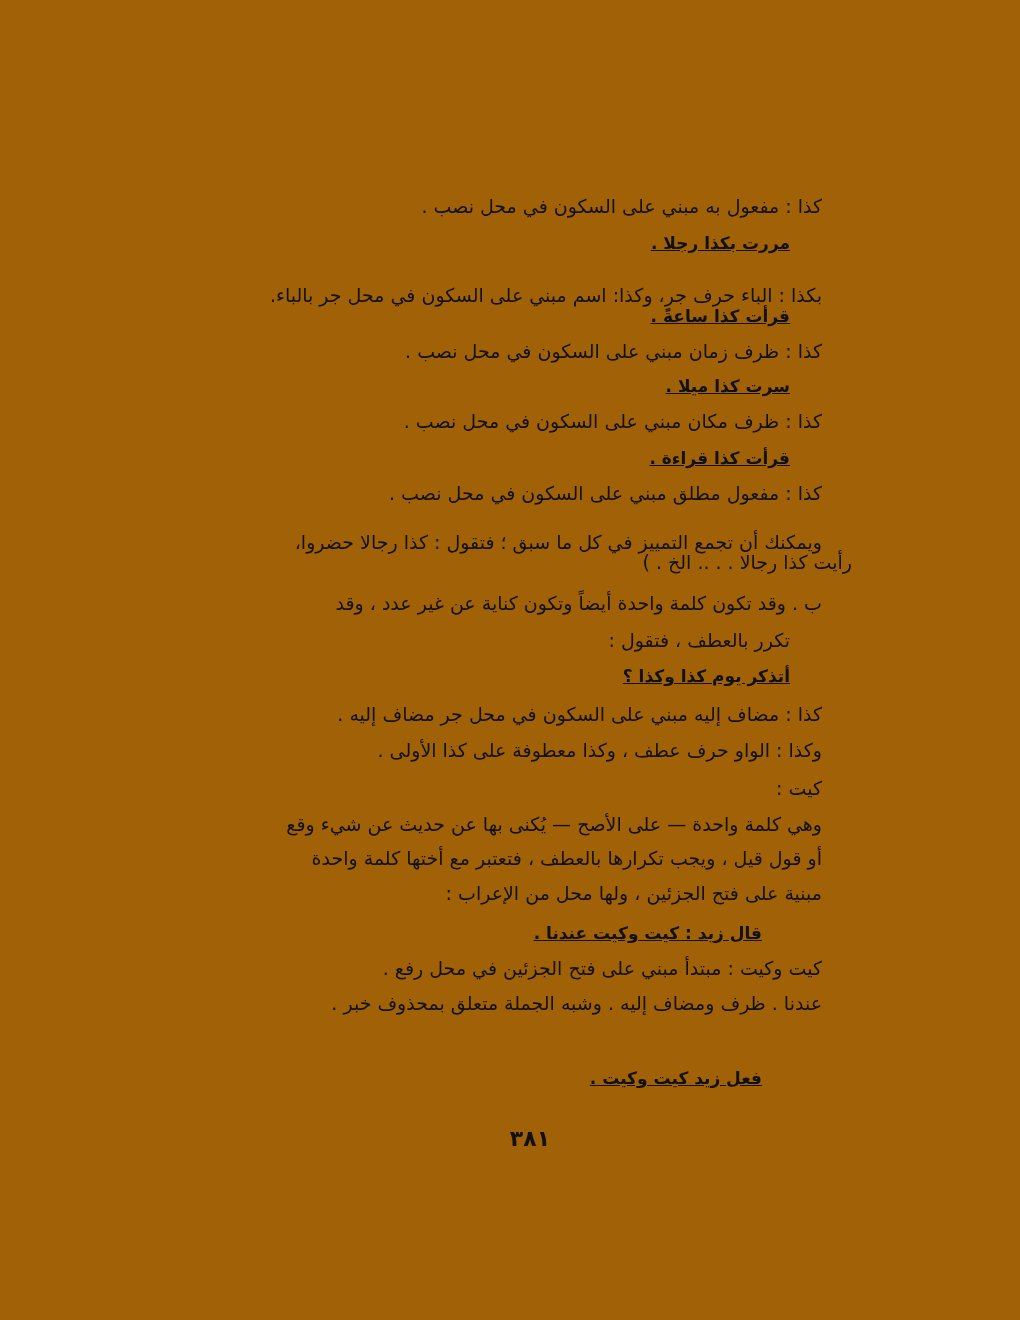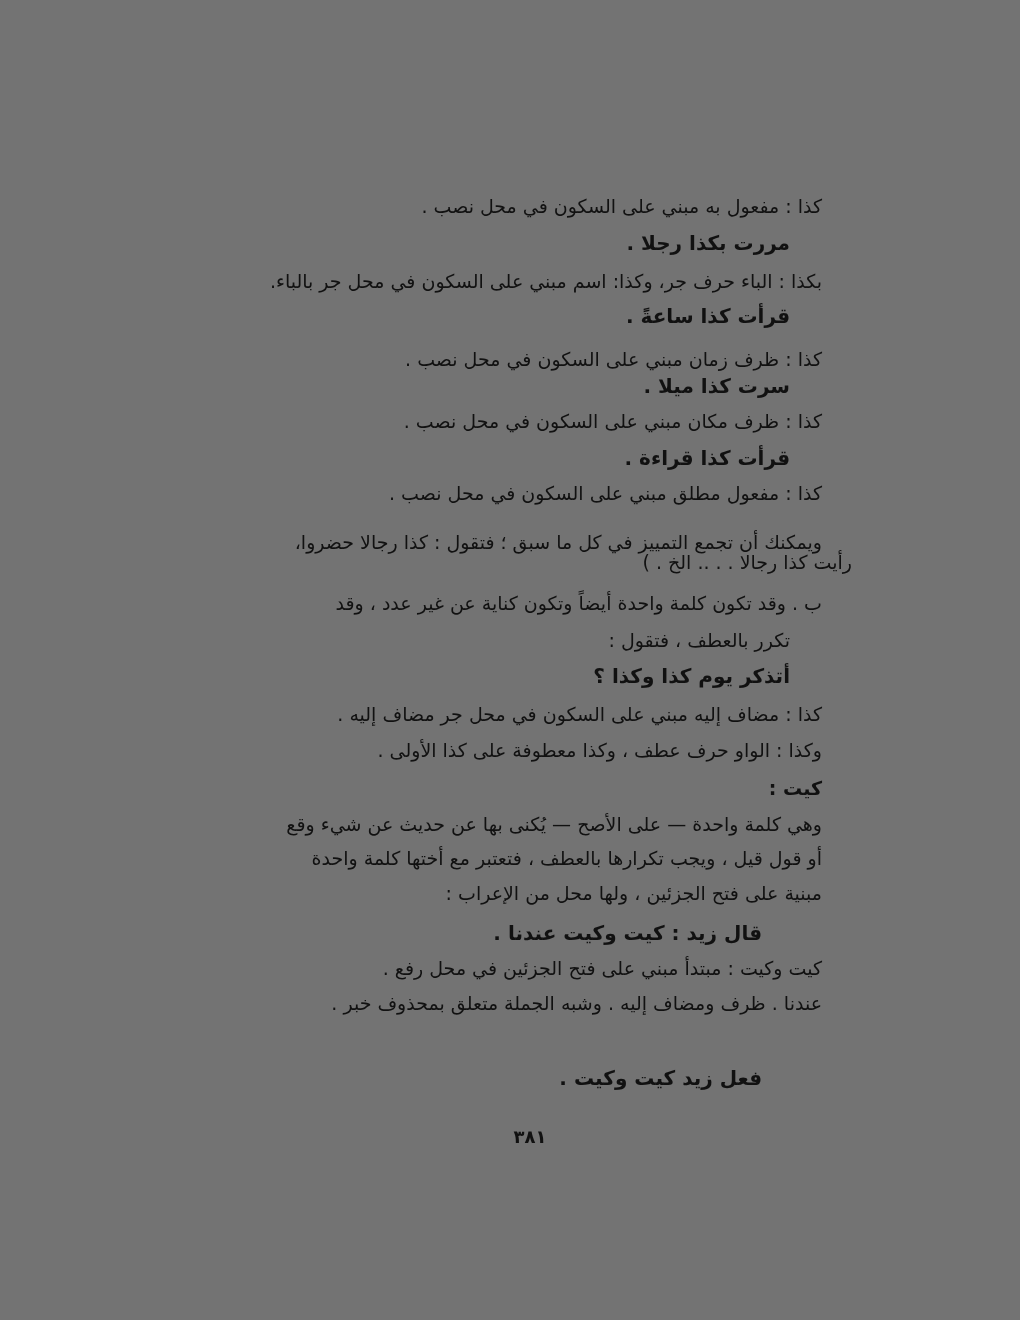--- a/index.html
+++ b/index.html
@@ -1,44 +1,44 @@
 <!DOCTYPE html>
 <html><head>
   <meta charset="utf-8">
   <style>
     html, body { margin: 0; padding: 0; background: #ffffff; }
     body { width: 1020px; height: 1320px; position: relative; overflow: hidden; }
-    .page { position: absolute; left: 0; top: 0; width: 1020px; height: 1320px; background: #737373; }
+    .page { position: absolute; left: 0; top: 0; width: 1020px; height: 1320px; background: #a16207; }
     .line {
       position: absolute;
       direction: rtl;
       text-align: right;
       white-space: nowrap;
       font-family: "DejaVu Sans", sans-serif;
       font-size: 19px;
       color: #111;
       line-height: 28px;
     }
-    .bold { font-weight: bold; font-size: 20px; }
-    .heading { font-weight: bold; }
+    .bold { font-weight: bold; font-size: 17px; text-decoration: underline; }
+    .heading { font-weight: normal; }
     .pagenum {
       position: absolute; left: 490px; top: 1126px; width: 80px;
       text-align: center; font-family: "DejaVu Sans", sans-serif;
-      font-weight: bold; font-size: 18px; color: #111; direction: rtl;
+      font-weight: bold; font-size: 22px; color: #111; direction: rtl;
     }
   </style>
 </head>
 <body>
 
 <div class="page">
   <div class="line" style="right:198px; top:192px;">كذا : مفعول به مبني على السكون في محل نصب .</div>
   <div class="line bold" style="right:230px; top:229px;">مررت بكذا رجلا .</div>
-  <div class="line" style="right:198px; top:267px;">بكذا : الباء حرف جر، وكذا: اسم مبني على السكون في محل جر بالباء.</div>
+  <div class="line" style="right:198px; top:281px;">بكذا : الباء حرف جر، وكذا: اسم مبني على السكون في محل جر بالباء.</div>
   <div class="line bold" style="right:230px; top:302px;">قرأت كذا ساعةً .</div>
-  <div class="line" style="right:198px; top:345px;">كذا : ظرف زمان مبني على السكون في محل نصب .</div>
+  <div class="line" style="right:198px; top:337px;">كذا : ظرف زمان مبني على السكون في محل نصب .</div>
   <div class="line bold" style="right:230px; top:372px;">سرت كذا ميلا .</div>
   <div class="line" style="right:198px; top:407px;">كذا : ظرف مكان مبني على السكون في محل نصب .</div>
   <div class="line bold" style="right:230px; top:444px;text-align:center;">قرأت كذا قراءة .</div>
   <div class="line" style="right:198px; top:479px;">كذا : مفعول مطلق مبني على السكون في محل نصب .</div>
   <div class="line" style="right:198px; top:528px;">ويمكنك أن تجمع التمييز في كل ما سبق ؛ فتقول : كذا رجالا حضروا،</div>
   <div class="line" style="right:168px; top:548px;margin-left:28px;">رأيت كذا رجالا . . .. الخ . )</div>
   <div class="line" style="right:198px; top:589px;">ب . وقد تكون كلمة واحدة أيضاً وتكون كناية عن غير عدد ، وقد</div>
   <div class="line" style="right:230px; top:626px;">تكرر بالعطف ، فتقول :</div>
   <div class="line bold" style="right:230px; top:662px;">أتذكر يوم كذا وكذا ؟</div>
   <div class="line" style="right:198px; top:700px;">كذا : مضاف إليه مبني على السكون في محل جر مضاف إليه .</div>

